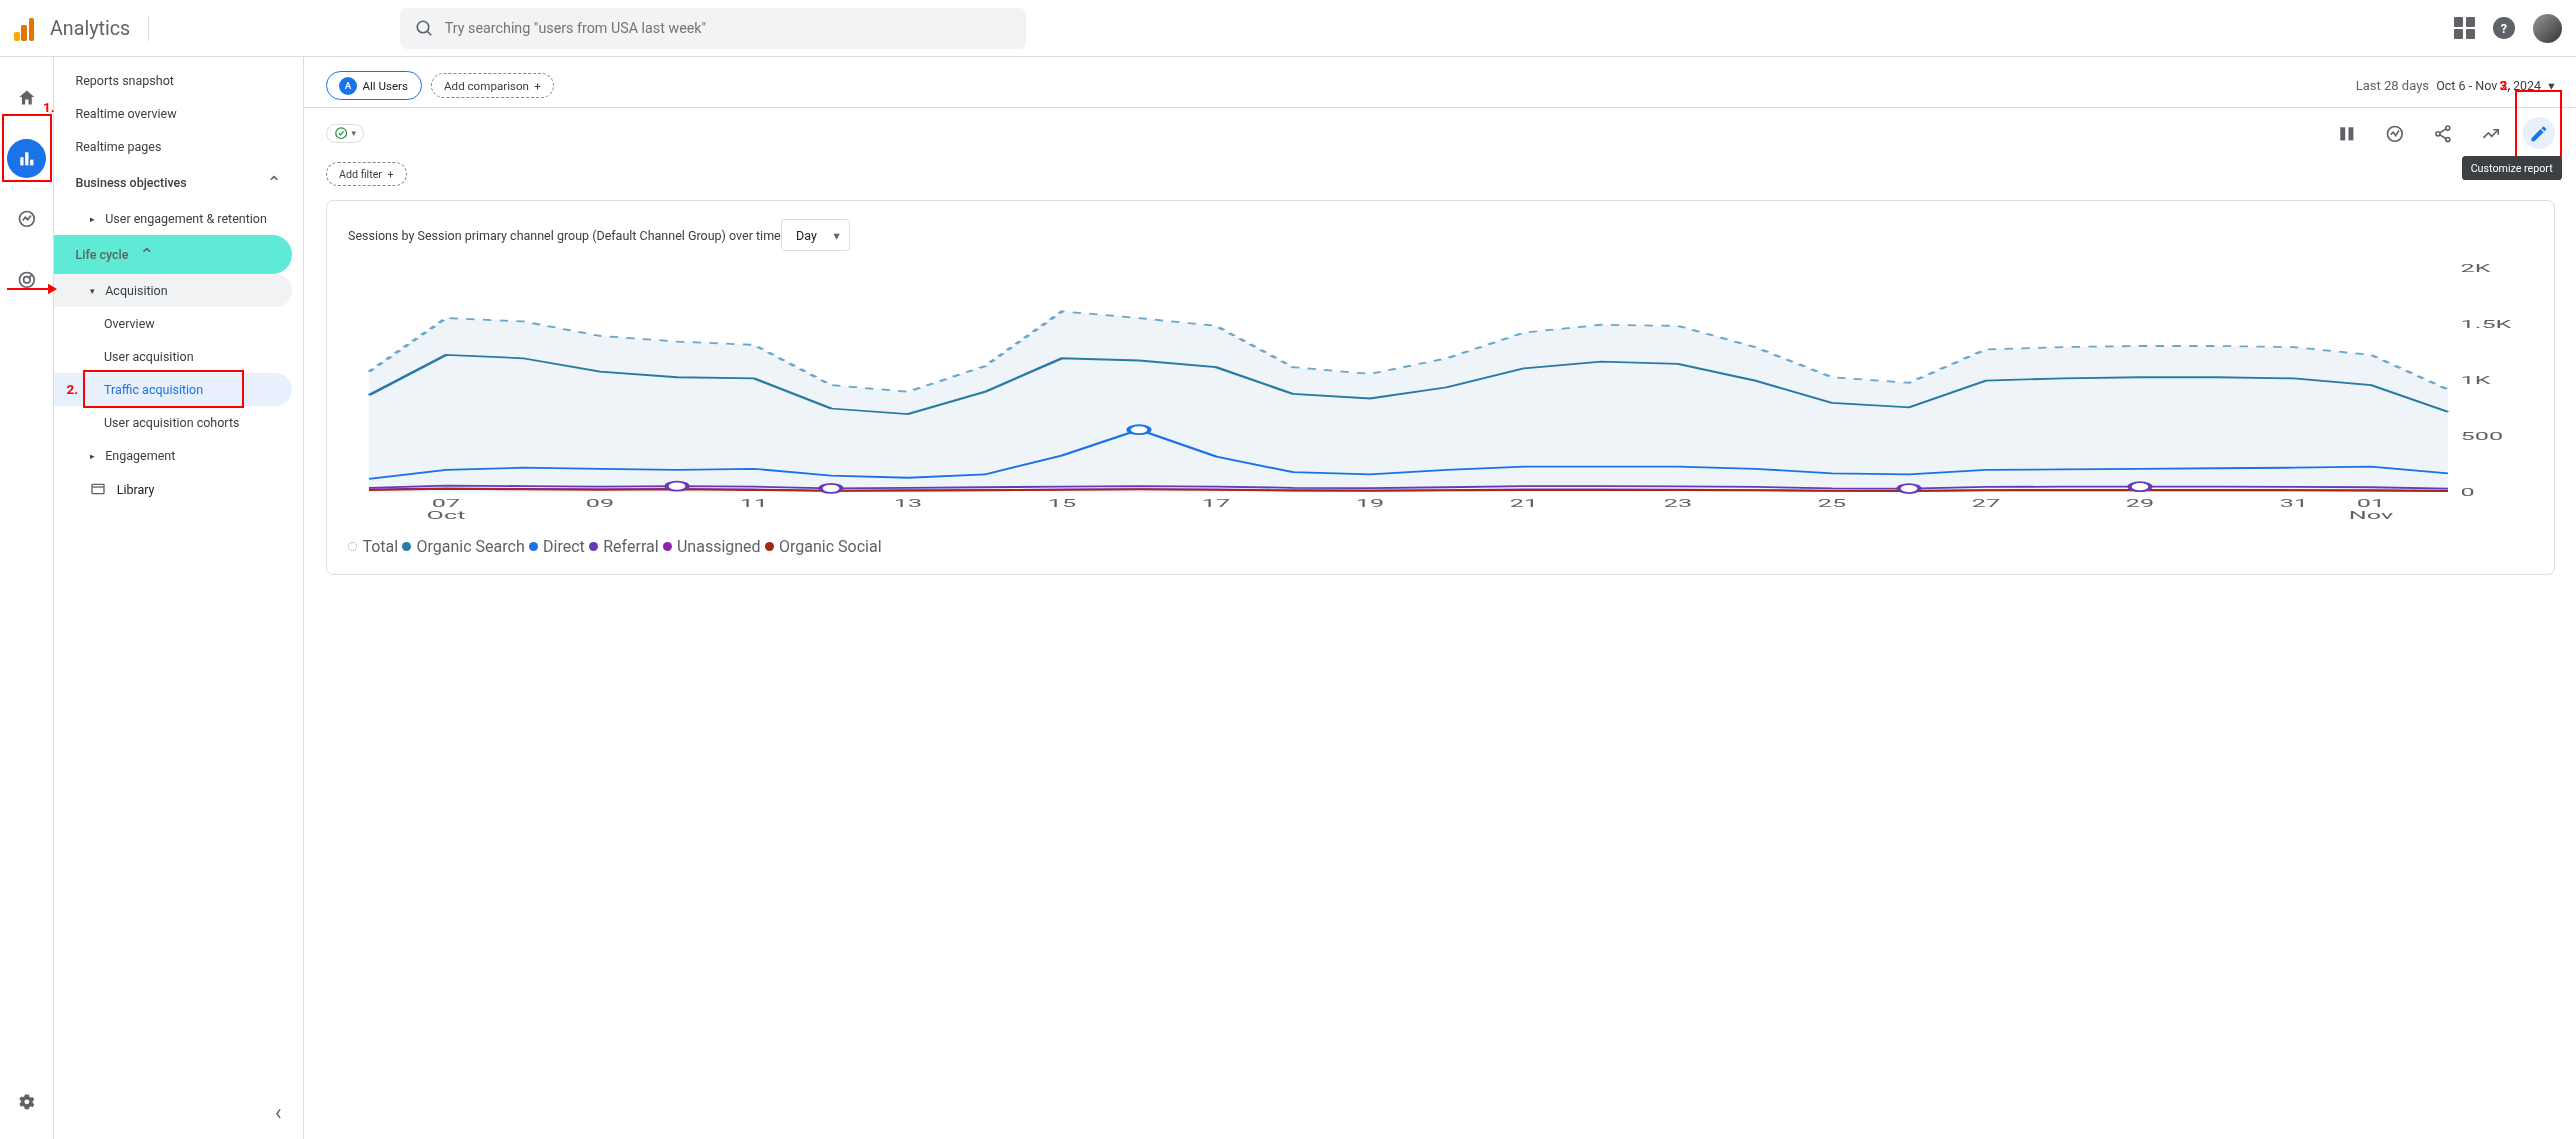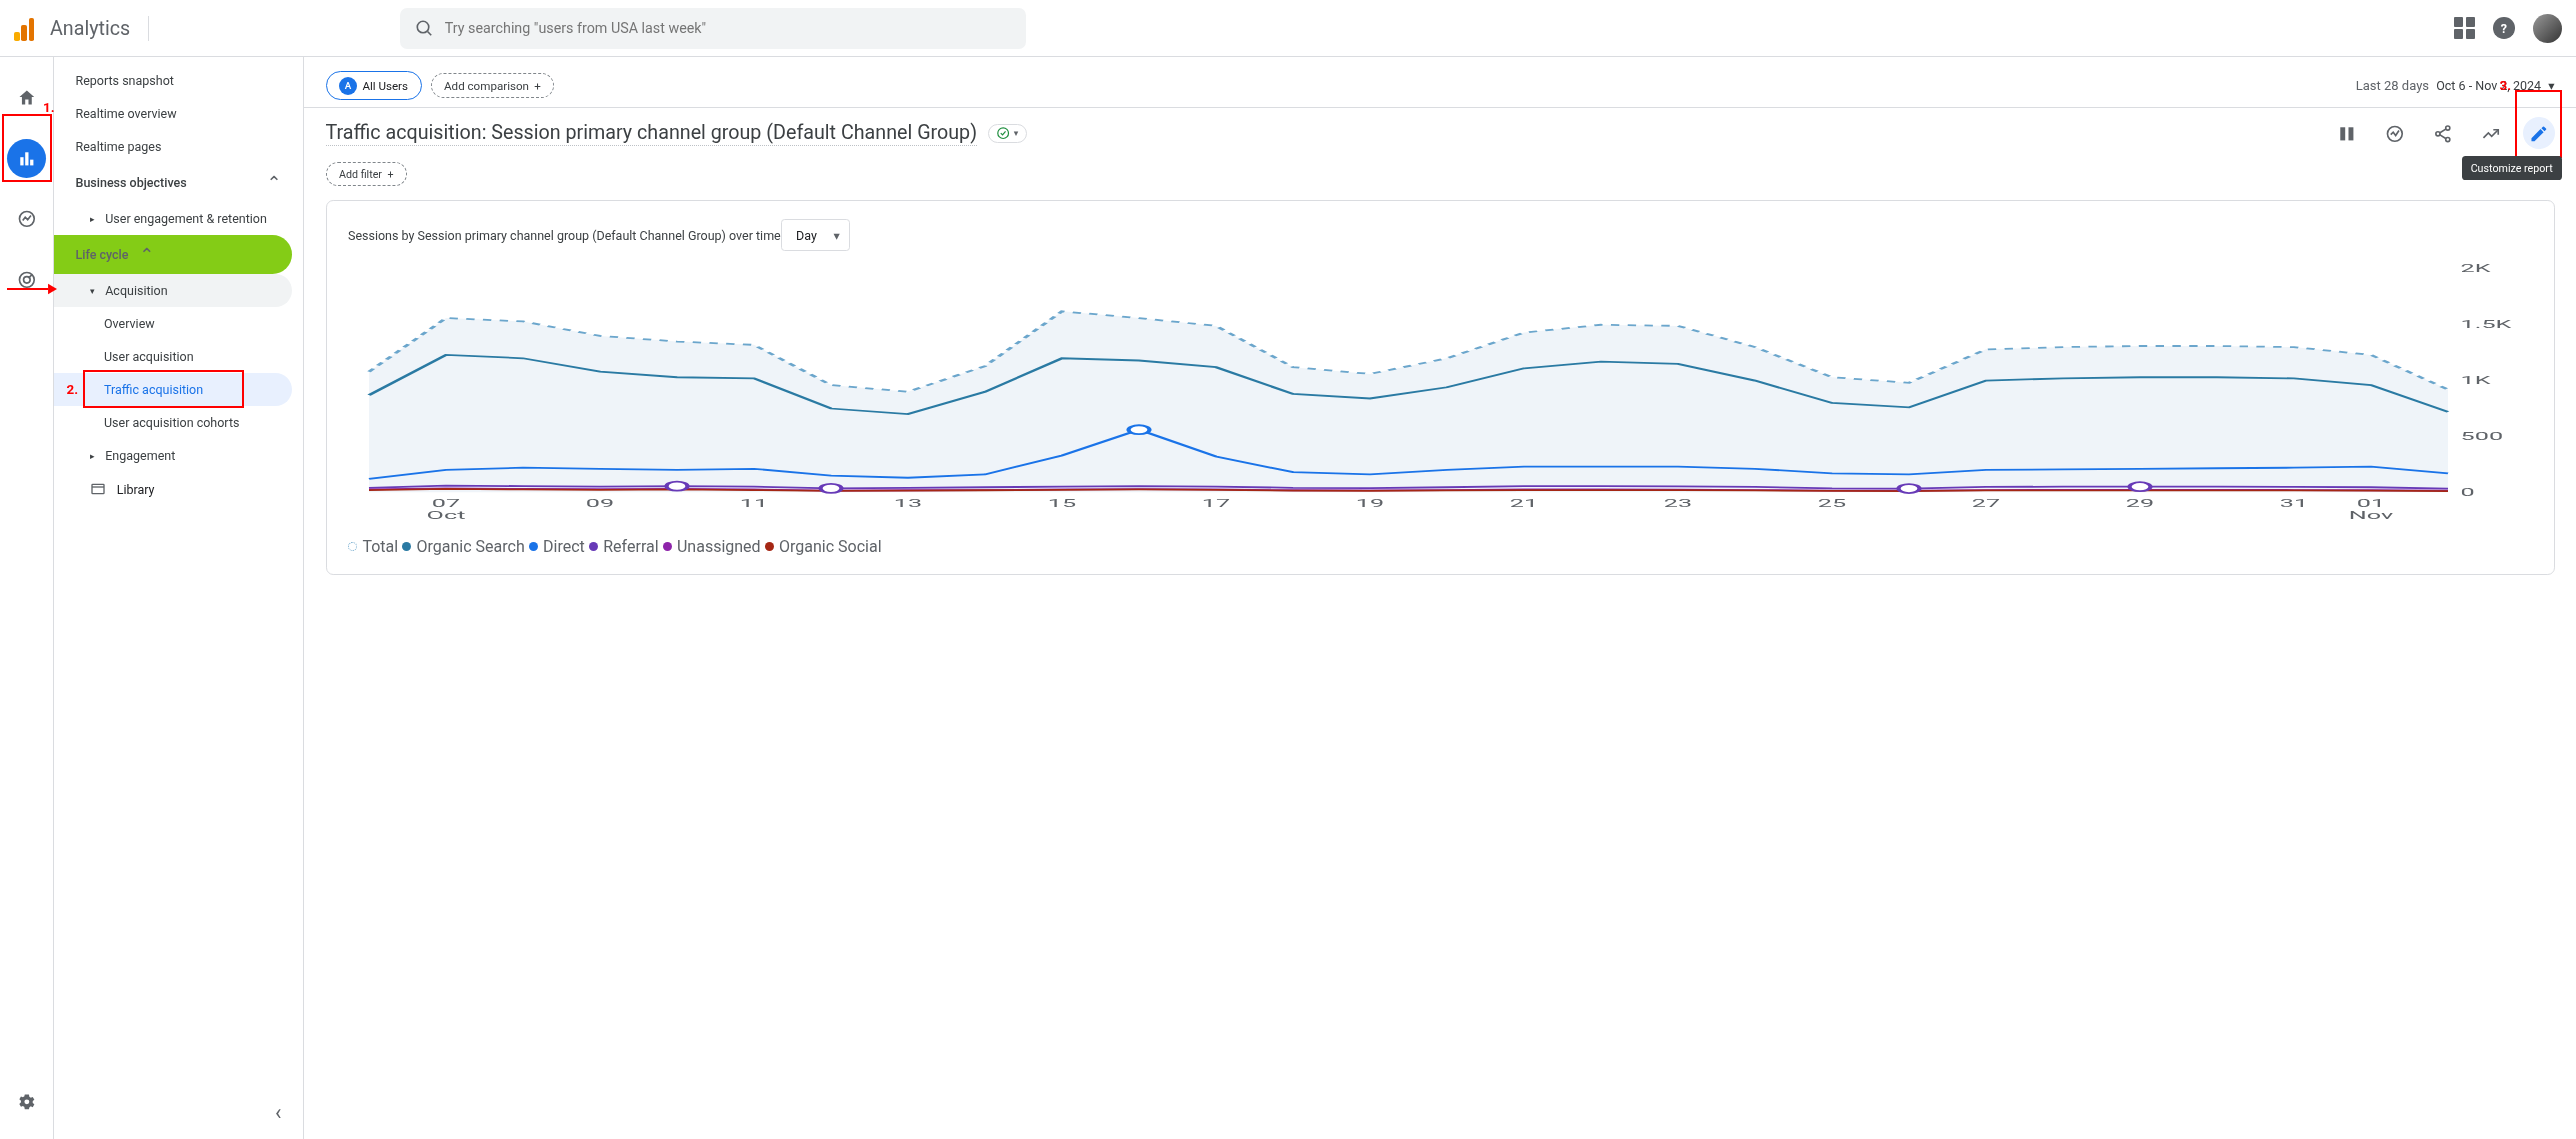--- a/index.html
+++ b/index.html
@@ -29,21 +29,21 @@
 .rail-item.active { background: #1a73e8; color: #fff; }
 .rail-settings { margin-top: auto; margin-bottom: 18px; }
 
 .sidebar { width: 250px; border-right: 0.9px solid #dadce0; padding: 7.2px 0; position: relative; overflow: visible; }
 .side-item { padding: 9px 21.5px; font-size: 12.5px; color: #3c4043; cursor: pointer; display: flex; align-items: center; gap: 10.7px; }
 .side-item.section { font-weight: 500; justify-content: space-between; }
 .side-item.sub { padding-left: 36px; }
 .side-item.sub3 { padding-left: 50px; }
 .side-item.highlighted { background: #f1f3f4; border-radius: 0 21.5px 21.5px 0; margin-right: 10.7px; }
 .side-item.active-link { color: #1a73e8; background: #e8f0fe; border-radius: 0 21.5px 21.5px 0; margin-right: 10.7px; }
-.side-item.lifecycle { background: #84cc16; color: #5f6368; border-radius: 0 21.5px 21.5px 0; margin-right: 10.7px; justify-content: flex-start; }
+.side-item.lifecycle { background: #5eead4; color: #5f6368; border-radius: 0 21.5px 21.5px 0; margin-right: 10.7px; justify-content: flex-start; }
 .chevron { font-size: 18px; color: #5f6368; }
 .side-collapse { position: absolute; bottom: 14.3px; right: 21.5px; font-size: 21.5px; color: #5f6368; cursor: pointer; }
 .library-item { display: flex; align-items: center; gap: 10.7px; padding: 9px 21.5px 9px 36px; }
 
 .main { flex: 1; background: #fff; overflow: auto; }
 .top-controls { display: flex; align-items: center; padding: 14.3px 21.5px 7.2px; gap: 9px; border-bottom: 0.9px solid #dadce0; }
 .chip { display: inline-flex; align-items: center; gap: 5.4px; border-radius: 16px; padding: 4.5px 12.5px; font-size: 11.6px; }
 .chip.allusers { border: 0.9px solid #1a73e8; color: #202124; }
 .chip.allusers .badge { width: 18px; height: 18px; border-radius: 50%; background: #1a73e8; color: #fff; font-size: 9.8px; display: flex; align-items: center; justify-content: center; font-weight: 500; }
 .chip.addcomp { border: 0.9px dashed #80868b; color: #3c4043; }
@@ -212,21 +212,20 @@
         <span>+</span>
       </div>
       <div class="date-range">
         <span class="prefix">Last 28 days</span>
         <span>Oct 6 - Nov 2, 2024</span>
         <span>▾</span>
       </div>
     </div>
 
     <div class="title-row">
-      <span class="report-title">Traffic acquisition: Session primary channel group (Default Channel Group)</span>
       <span class="status-pill">
         <svg width="14.3" height="14.3" viewBox="0 0 24 24" fill="none" stroke="#1e8e3e" stroke-width="2">
             <circle cx="12" cy="12" r="9"></circle>
             <polyline points="8,12 11,15 16,9"></polyline>
           </svg>
         <span style="font-size:9px;color:#5f6368;">▾</span>
       </span>
       <div class="title-actions">
         <div class="action-btn">
           <svg class="ico" viewBox="0 0 24 24" fill="#5f6368">

